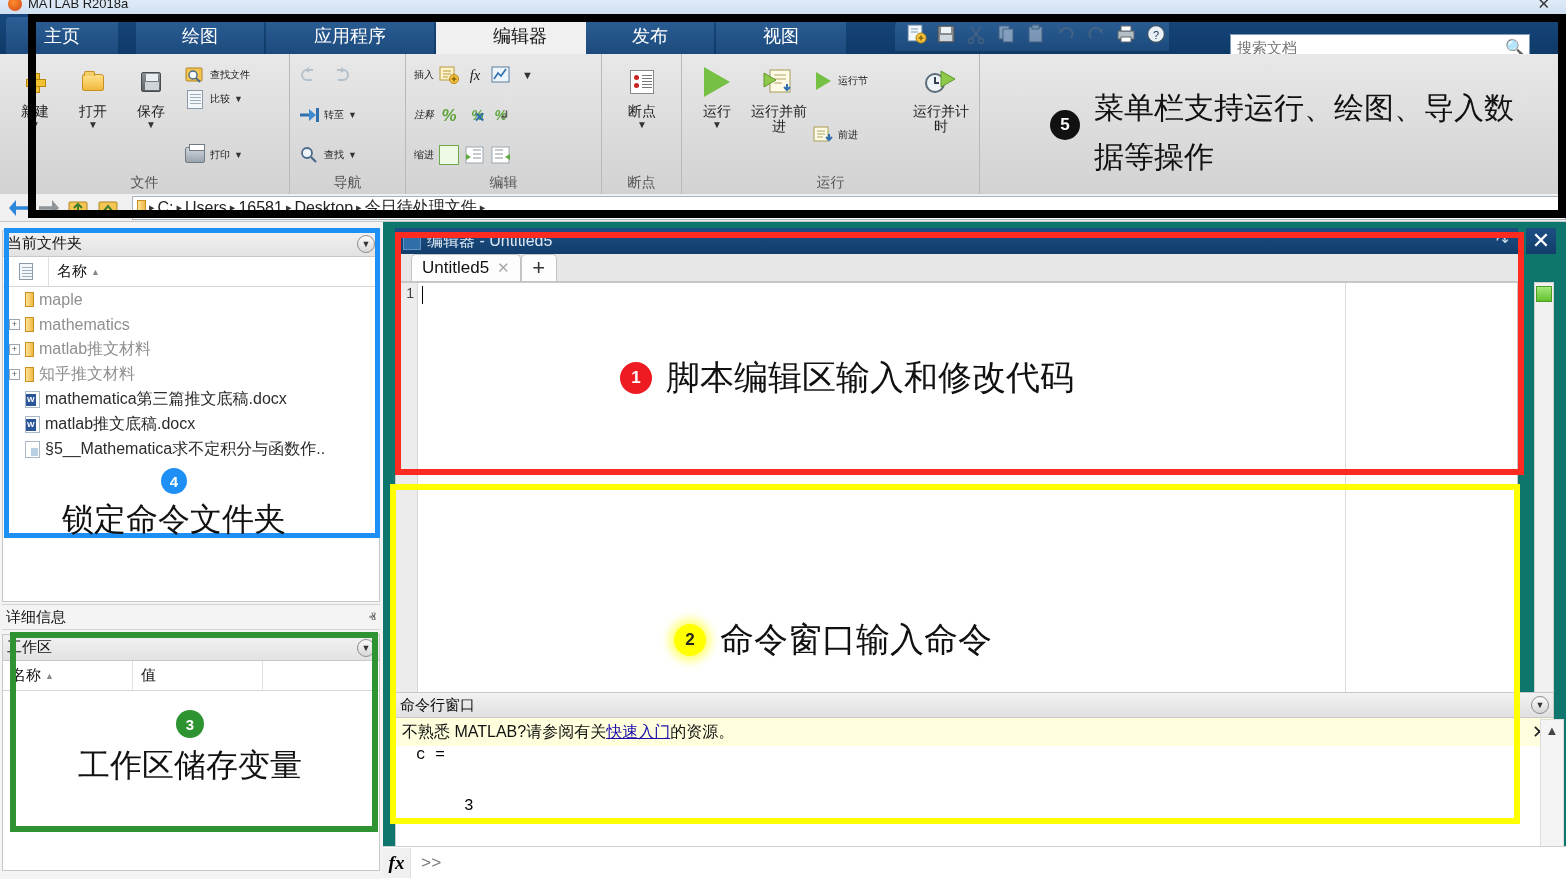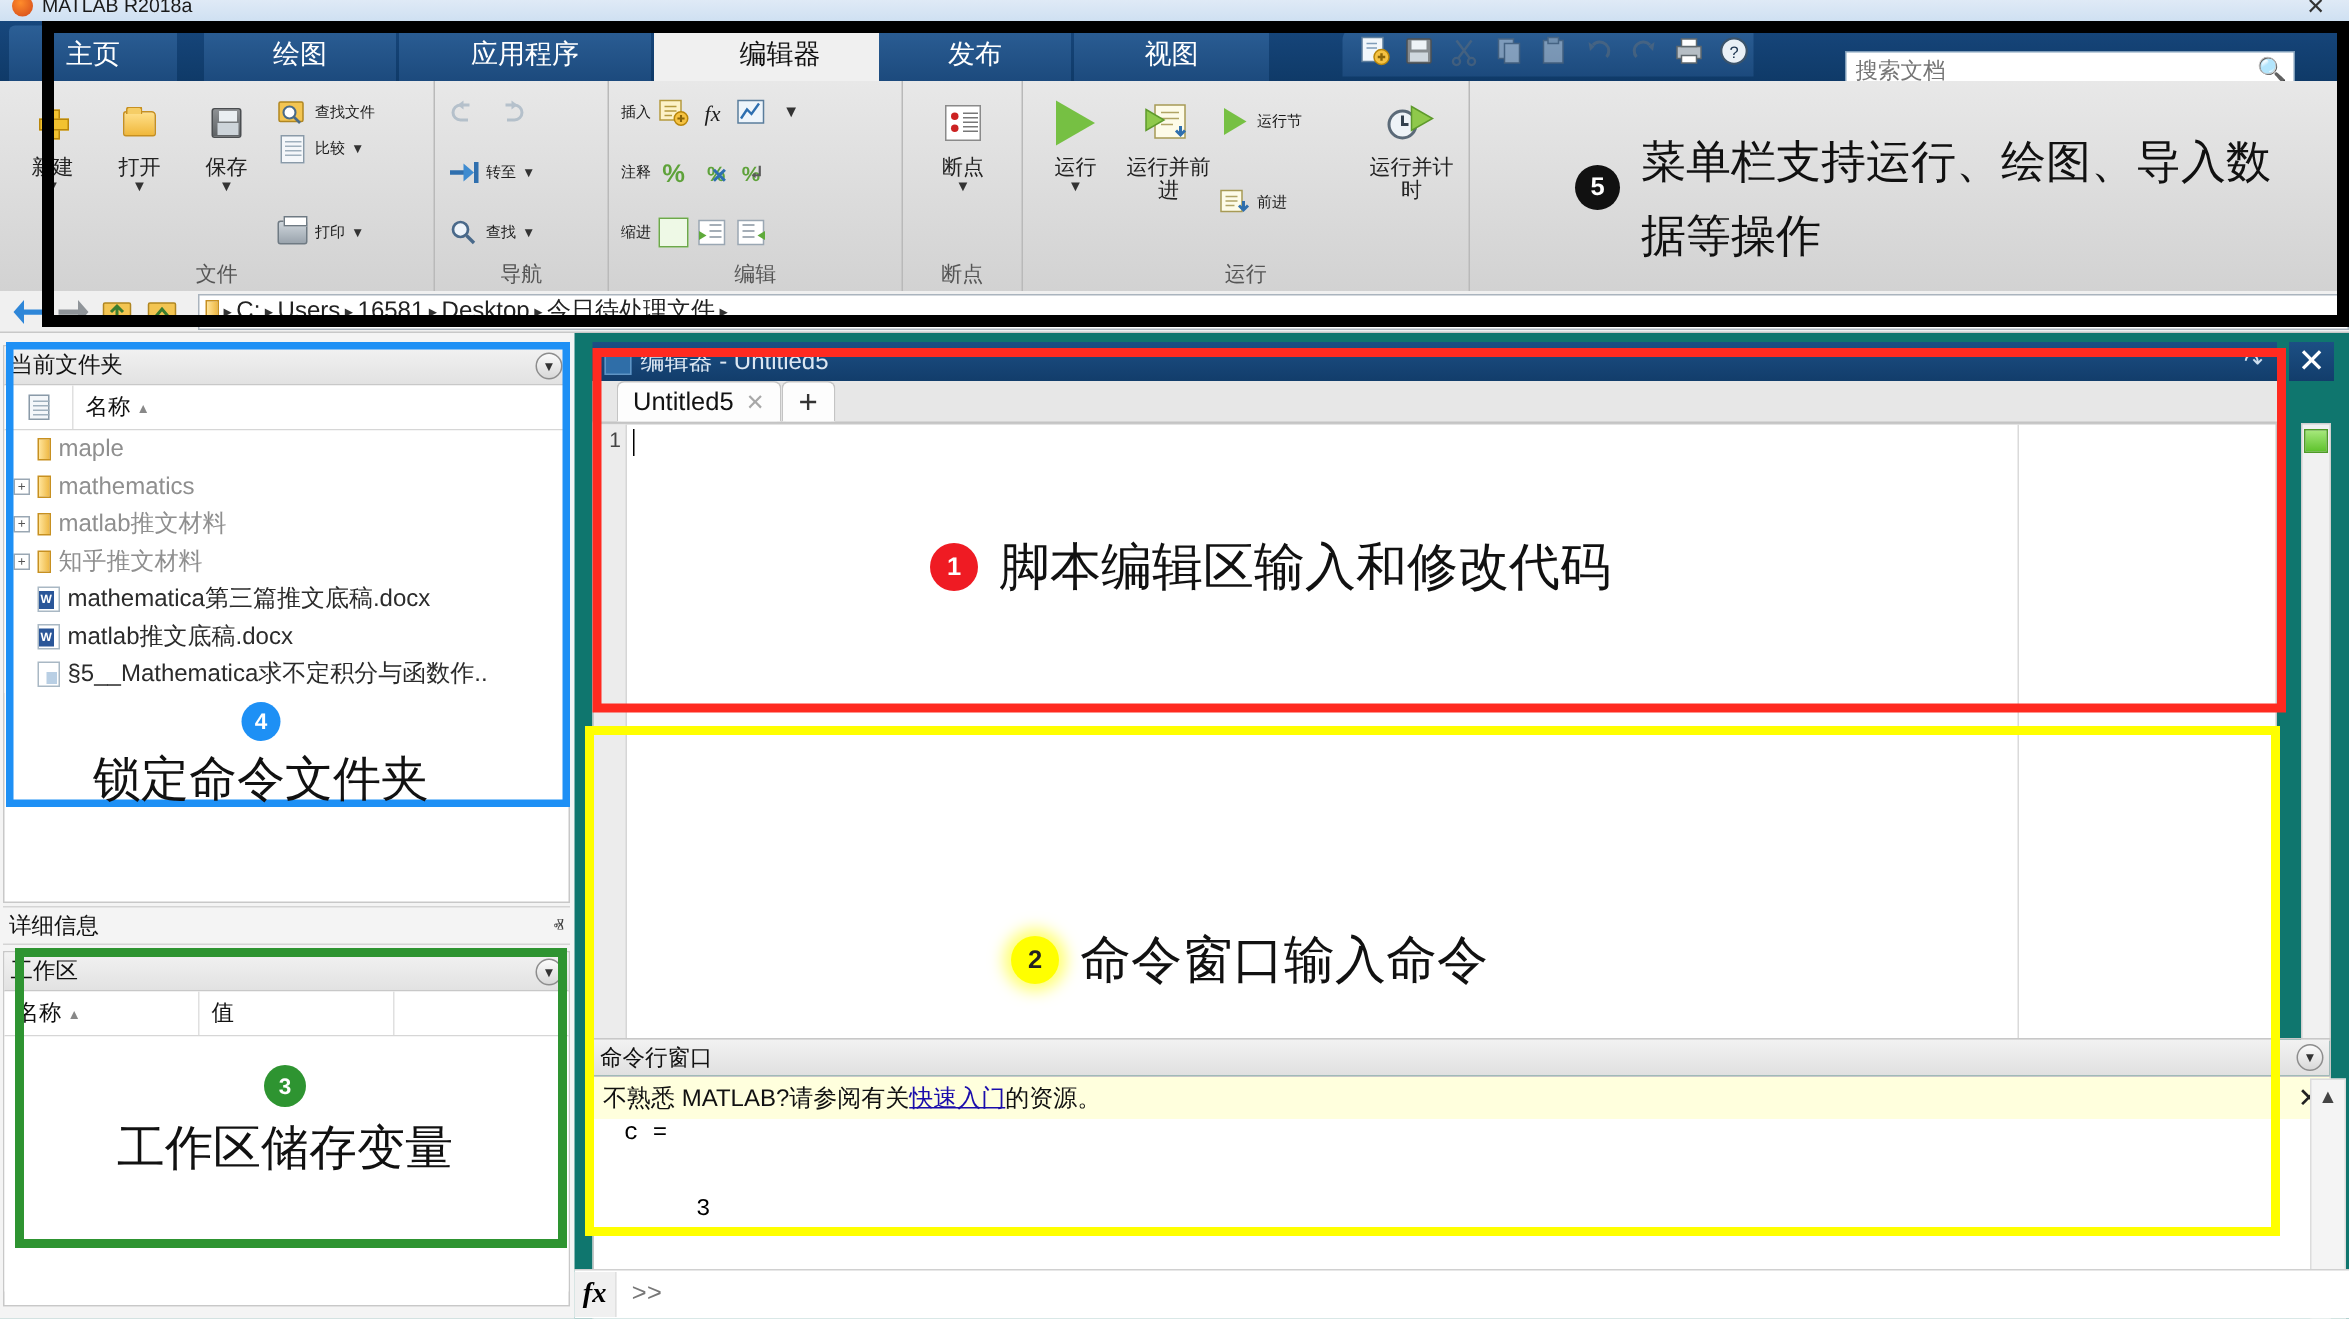--- a/index.html
+++ b/index.html
@@ -462,21 +462,21 @@
               </svg>
           </span>
           <span class="si">
             <svg width="22" height="20" viewBox="0 0 22 20">
                 <rect x="2" y="2" width="17" height="15" fill="#eef5fb" stroke="#5a7d9c"></rect>
                 <path d="M4 14 L8 8 L11 11 L16 4" stroke="#2e6fb0" stroke-width="1.6" fill="none"></path>
               </svg>
           </span>
           <span class="car" style="margin-left:6px;font-size:11px">▼</span>
         </div>
-        <div class="smallrow" style="left:8px;top:48px;">
+        <div class="smallrow" style="left:8px;top:48px;font-style:italic;">
           <span class="lbl">注释</span>
           <span class="si pct">%</span>
           <span class="si">
             <svg width="24" height="20" viewBox="0 0 24 20">
                 <text x="8" y="16" font-size="15" fill="#5ea23a" font-family="Liberation Sans" font-weight="bold">%</text>
                 <path d="M13 8 L21 16 M21 8 L13 16" stroke="#2e6fb0" stroke-width="2.2"></path>
               </svg>
           </span>
           <span class="si">
             <svg width="24" height="20" viewBox="0 0 24 20">

